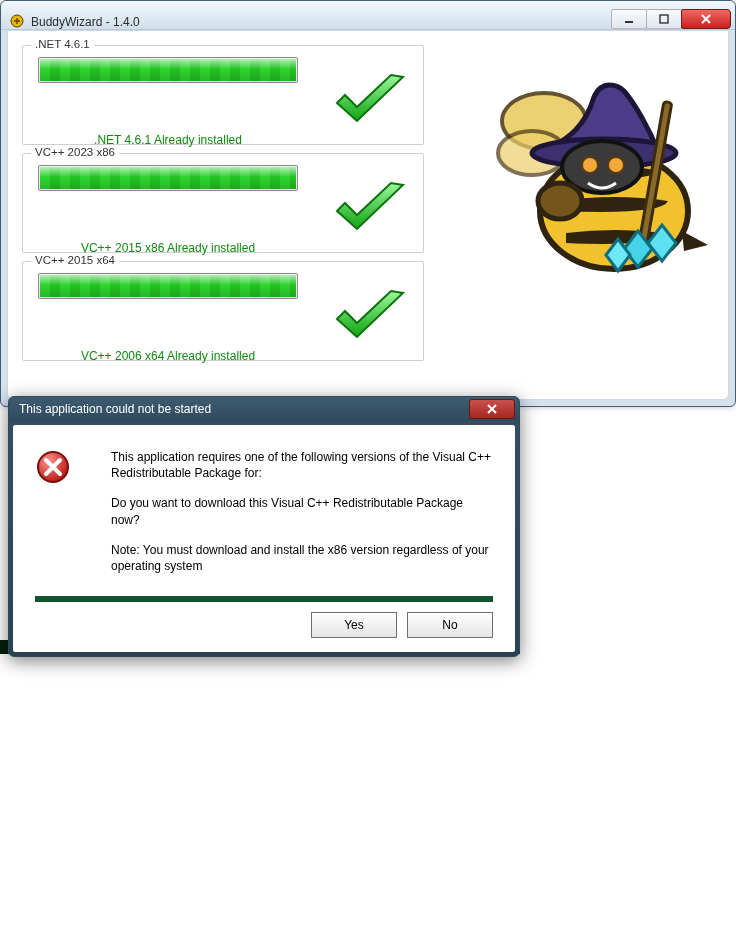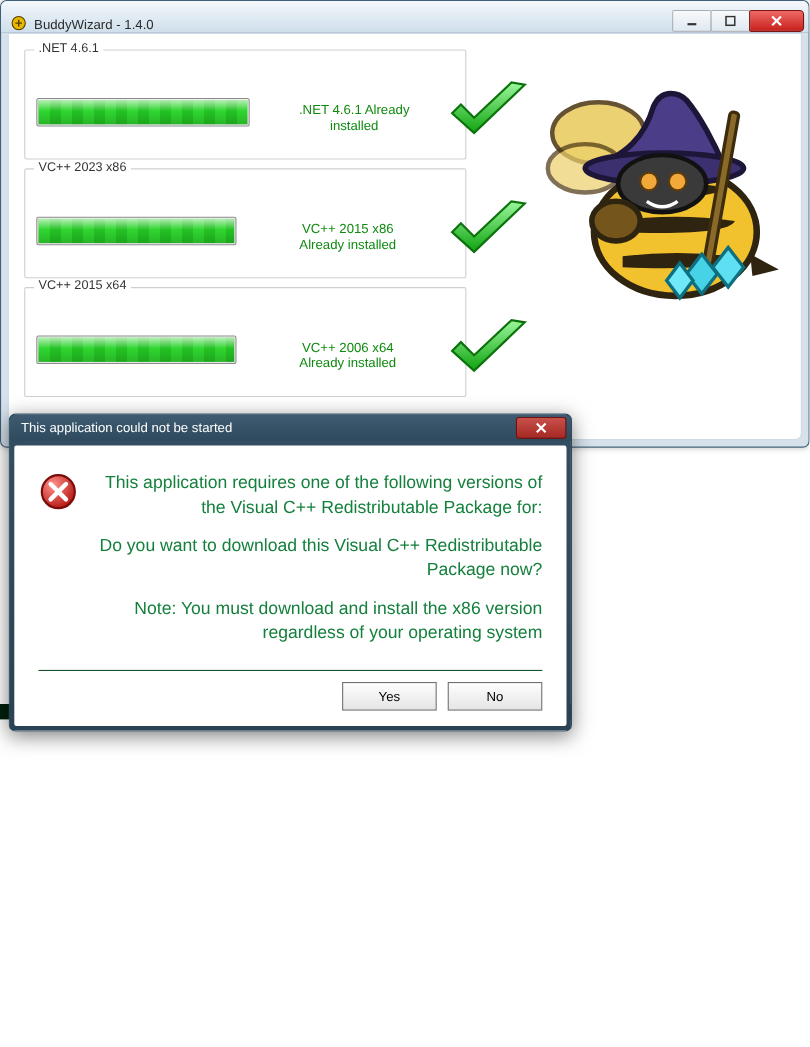--- a/index.html
+++ b/index.html
@@ -64,21 +64,20 @@
 
   .main-client {
     position: relative;
     background: #fff;
     border-radius: 0 0 6px 6px;
     padding: 14px 14px 16px 14px;
     margin: 0 6px 6px 6px;
     border: 1px solid #cfd9e4;
     height: 338px;
     overflow: hidden;
-    text-align: center;
   }
 
   
   .groupbox {
     position: relative;
     border: 1px solid #cfcfcf;
     border-radius: 2px;
     width: 400px;
     height: 98px;
     margin-bottom: 8px;
@@ -95,21 +94,21 @@
   .gb-content {
     display: flex;
     align-items: center;
     padding: 18px 10px 4px 10px;
     height: 100%;
     box-sizing: border-box;
   }
   .gb-left {
     flex: 0 0 270px;
     display: flex;
-    flex-direction: row;
+    flex-direction: column;
     align-items: center;
     gap: 40px;
   }
   .progress {
     width: 258px;
     height: 24px;
     border: 1px solid #8b8b8b;
     border-radius: 2px;
     background: linear-gradient(#f0f0f0,#e5e5e5);
     position: relative;
@@ -145,27 +144,26 @@
     top: 30px;
     width: 240px;
     height: 240px;
     pointer-events: none;
   }
 
   
   .dialog {
     position: absolute;
     left: 8px;
-    top: 376px;
+    top: 396px;
     width: 510px;
     border: 1px solid #2e4a5c;
     border-radius: 6px;
     background: linear-gradient(#344e62,#2a4254);
     box-shadow: 0 4px 18px rgba(0,0,0,.5);
-    text-align: right;
   }
   .dialog-titlebar {
     height: 24px;
     display: flex;
     align-items: center;
     padding: 0 4px 0 10px;
     color: #fff;
     font-size: 12px;
     background: linear-gradient(#3e5b71,#2f4a5d);
     border-radius: 6px 6px 0 0;
@@ -189,28 +187,29 @@
   .dlg-row {
     display: flex;
     align-items: flex-start;
     gap: 12px;
   }
   .err-icon {
     flex: 0 0 36px;
     height: 36px;
   }
   .dlg-text {
-    font-size: 16px;
-    color: #15803d;
+    font-size: 12px;
+    color: #000000;
     line-height: 1.35;
+    margin-left: 28px;
   }
   .dlg-text p { margin: 0 0 14px 0; }
   .dlg-text .indent { margin-left: 14px; }
   .dlg-buttons {
-    border-top: 1px solid #14532d;
+    border-top: 6px solid #14532d;
     margin-top: 8px;
     padding-top: 10px;
     display: flex;
     justify-content: flex-end;
     gap: 10px;
   }
   .dlg-btn {
     width: 84px;
     height: 24px;
     border: 1px solid #707070;

